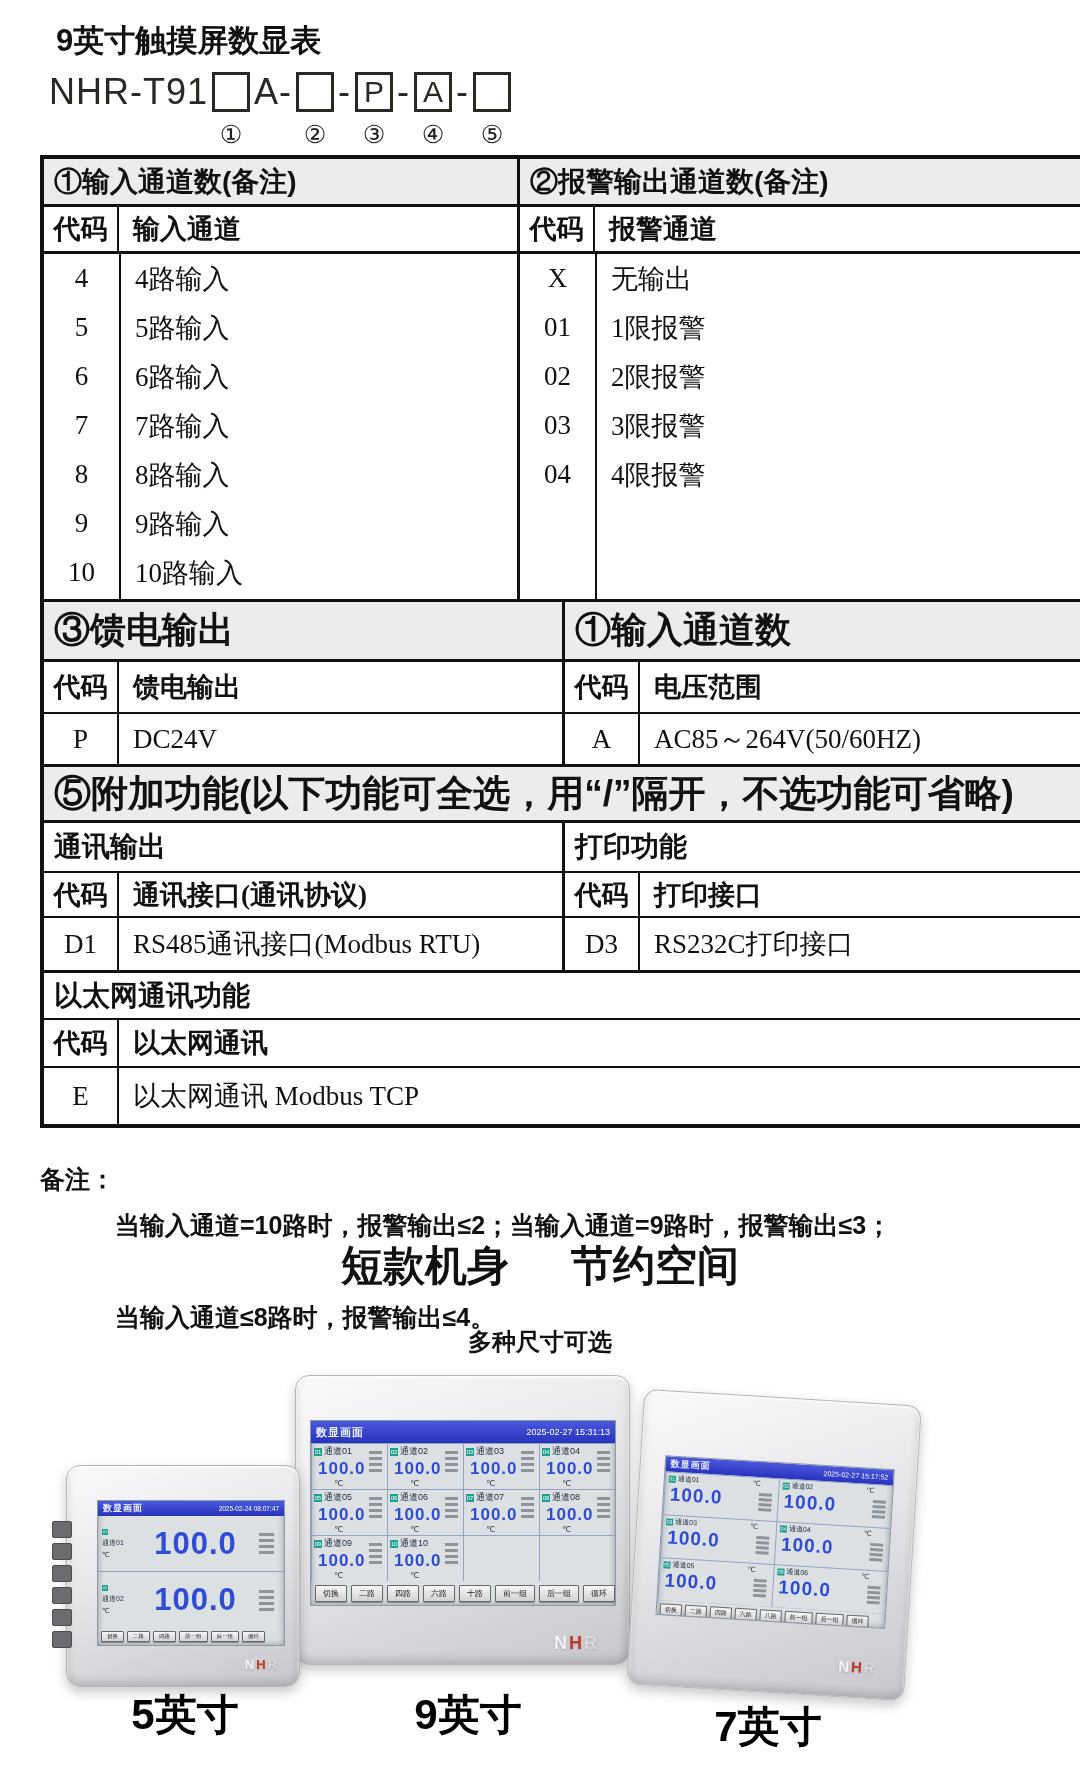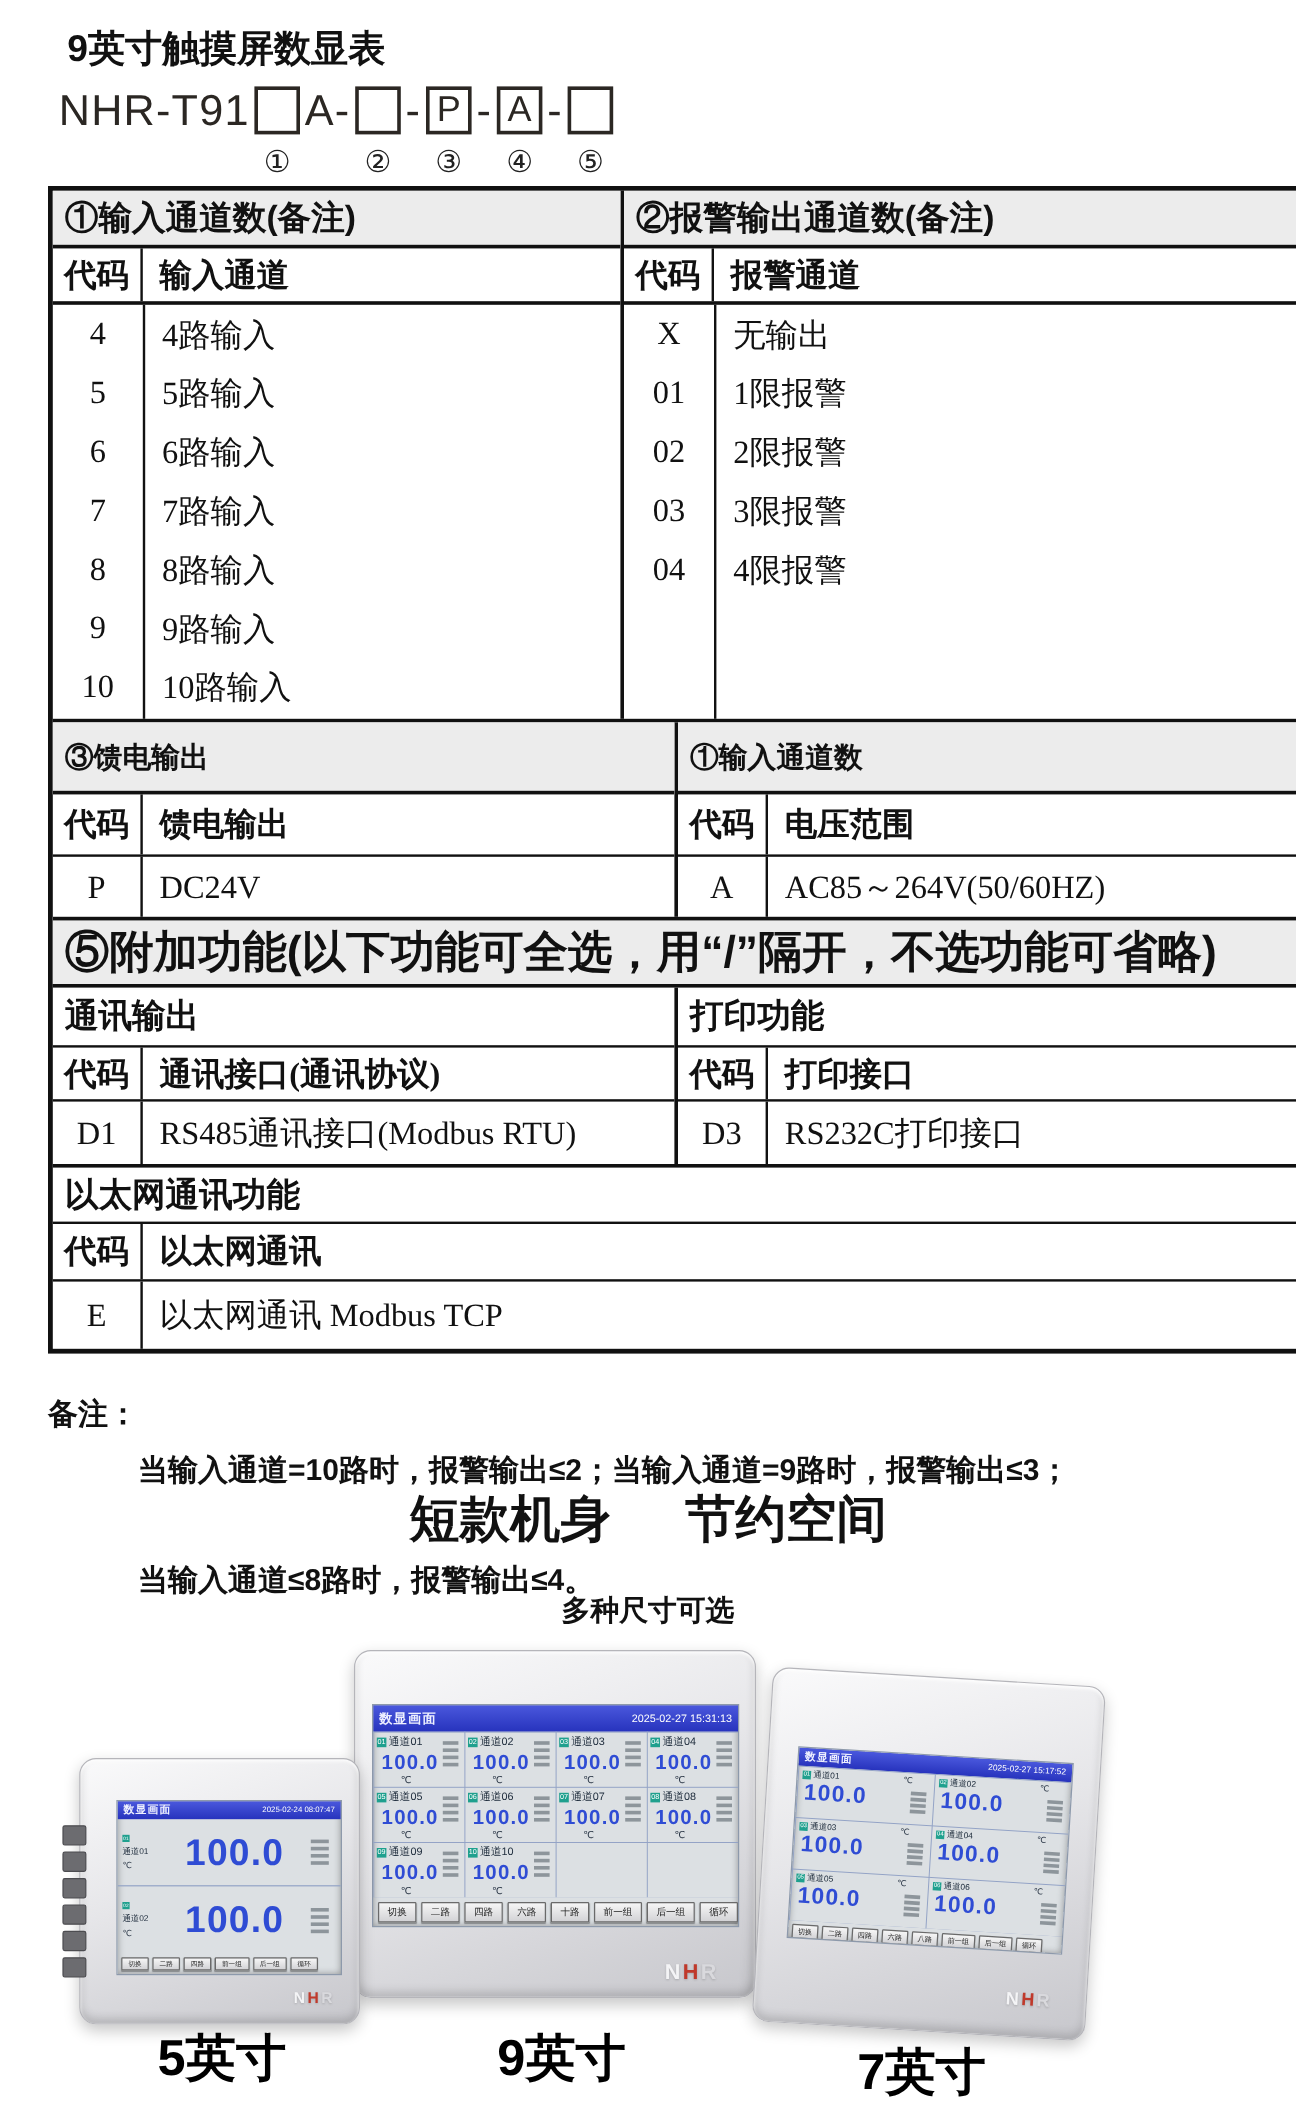--- a/index.html
+++ b/index.html
@@ -29,21 +29,21 @@
   .t-head{height:47px;border-bottom:3px solid #111;display:flex;box-sizing:border-box;font-weight:bold;}
   .t-code{width:75px;display:flex;align-items:center;justify-content:center;box-sizing:border-box;flex:none;}
   .t-head .t-code{border-right:2px solid #111;}
   .t-desc{display:flex;align-items:center;padding-left:14px;}
   .t-data{flex:1;position:relative;}
   .t-data::before{content:"";position:absolute;left:75px;top:0;bottom:0;width:2px;background:#111;}
   .t-r{display:flex;height:49px;}
   .t-r .t-code{height:49px;}
   .t-r .t-desc{padding-left:16px;}
   .t-mid{display:flex;height:162px;border-top:0;}
-  .t-mid .t-title{height:60px;font-size:24px;}
+  .t-mid .t-title{height:60px;font-size:36px;}
   .t-mid .t-head{height:52px;border-bottom:0;border-top:0;}
   .t-mid .t-head{border-bottom:2px solid #111;}
   .t-dline{display:flex;flex:1;}
   .t-dline .t-code{border-right:2px solid #111;}
   .t-col-l2{width:521px;border-right:3px solid #111;}
   .t-s5{height:56px;background:#ececec;border-top:3px solid #111;
         font-family:"Liberation Sans",sans-serif;font-weight:bold;font-size:37px;
         display:flex;align-items:center;padding-left:10px;box-sizing:border-box;}
   .t-cm{display:flex;height:147px;border-top:3px solid #111;}
   .t-ct{height:50px;border-bottom:2px solid #111;font-family:"Liberation Sans",sans-serif;

